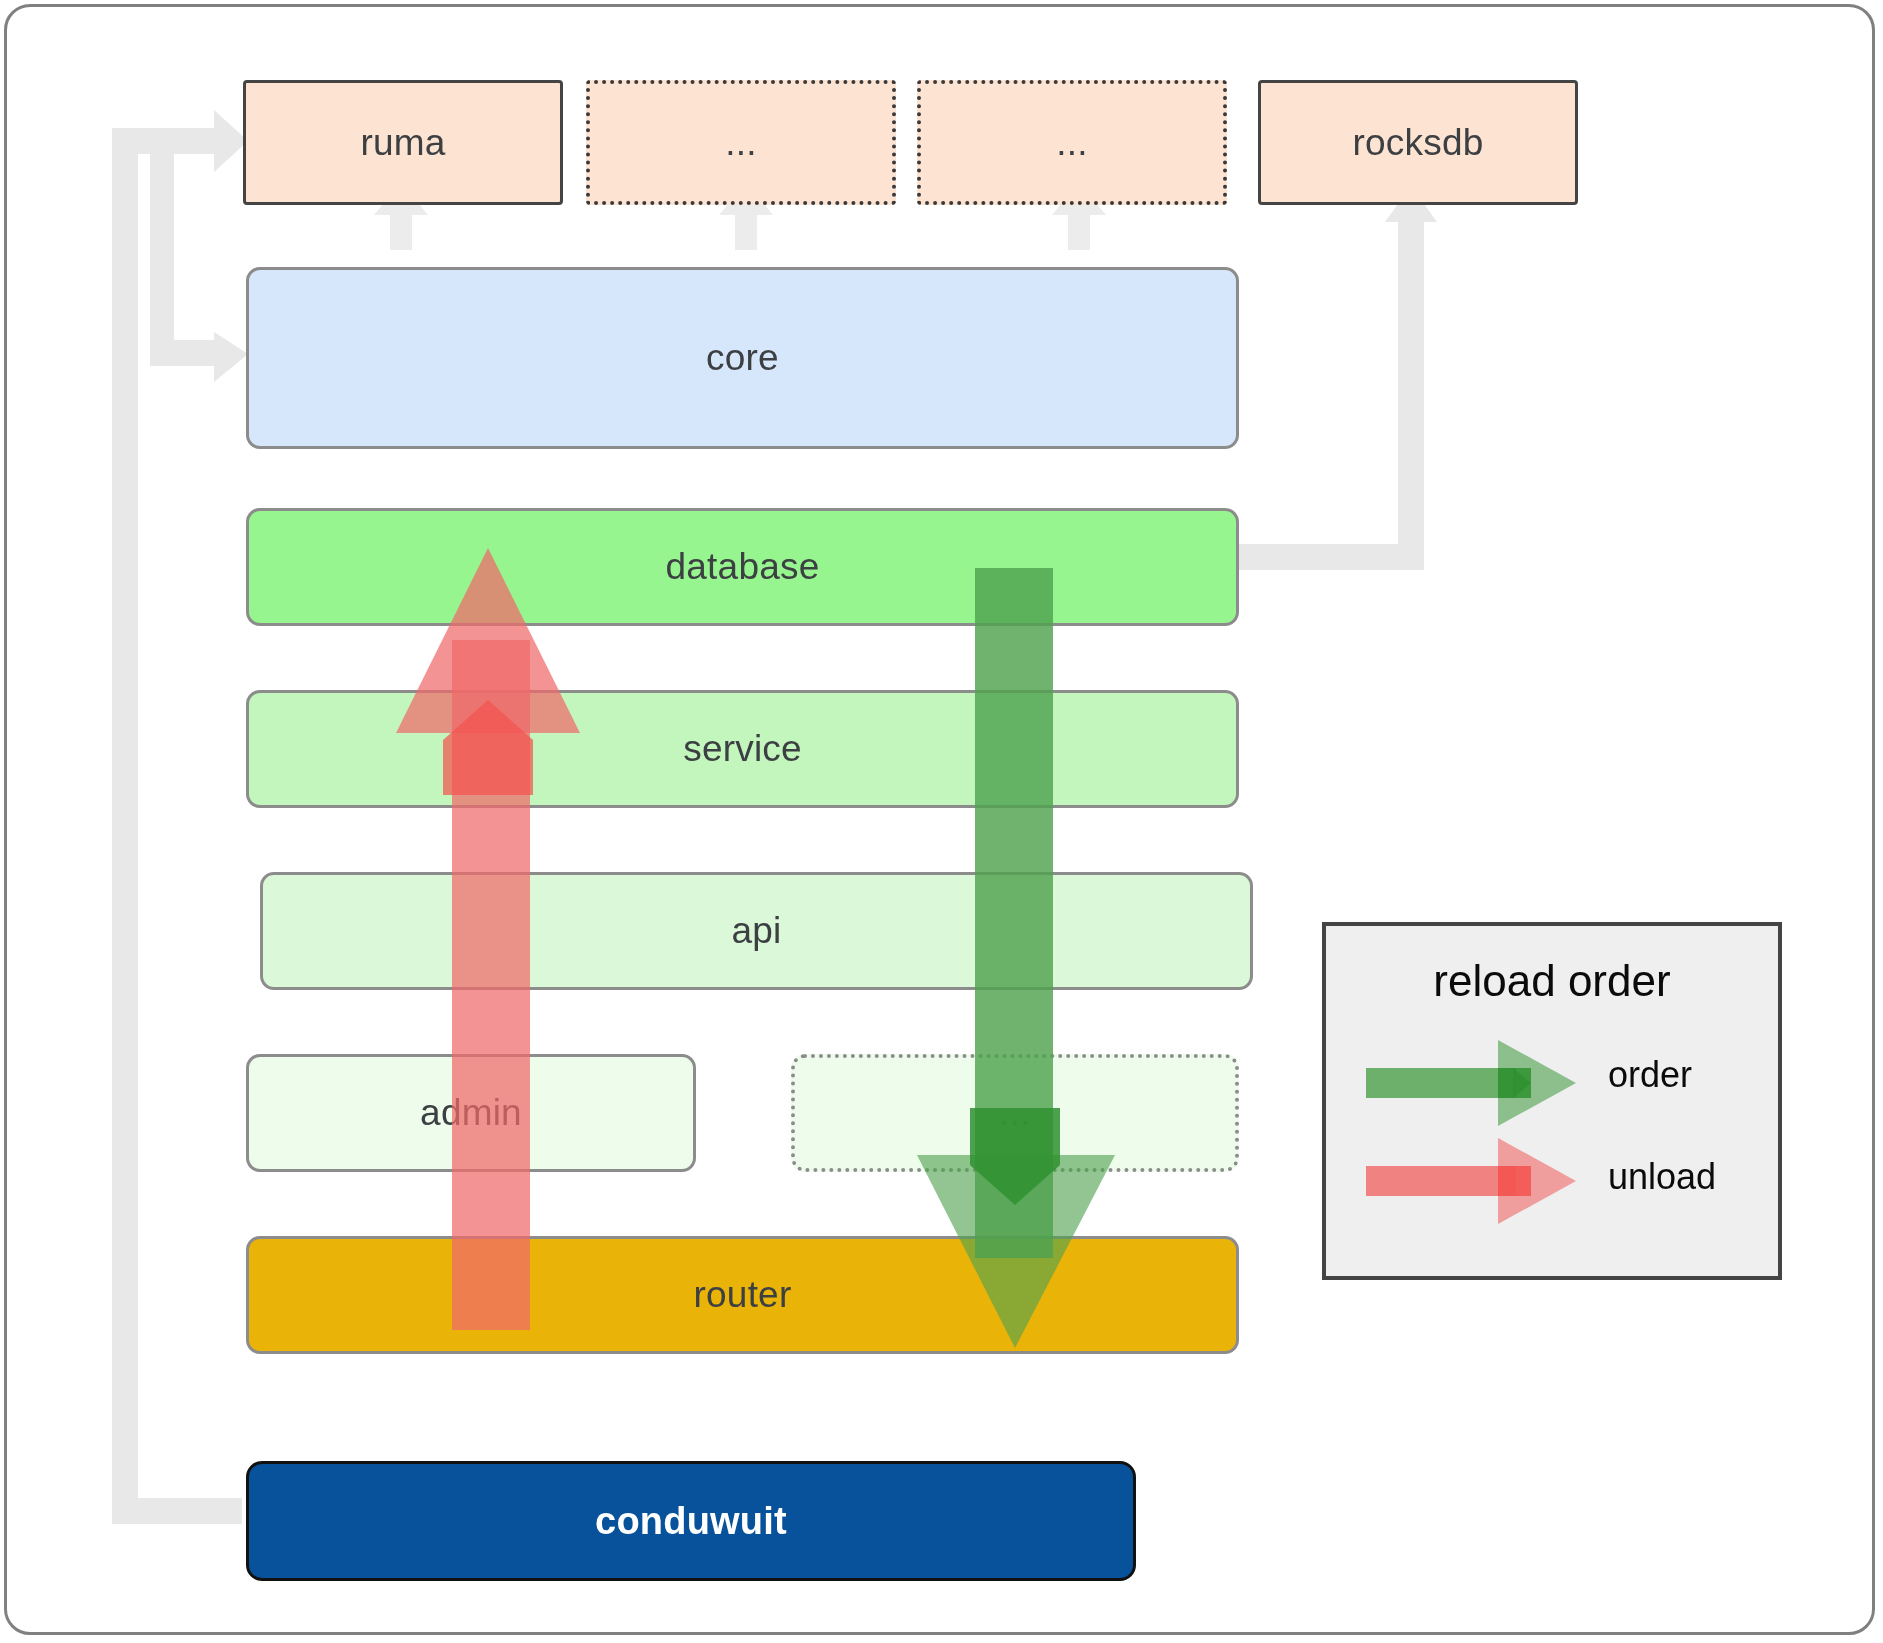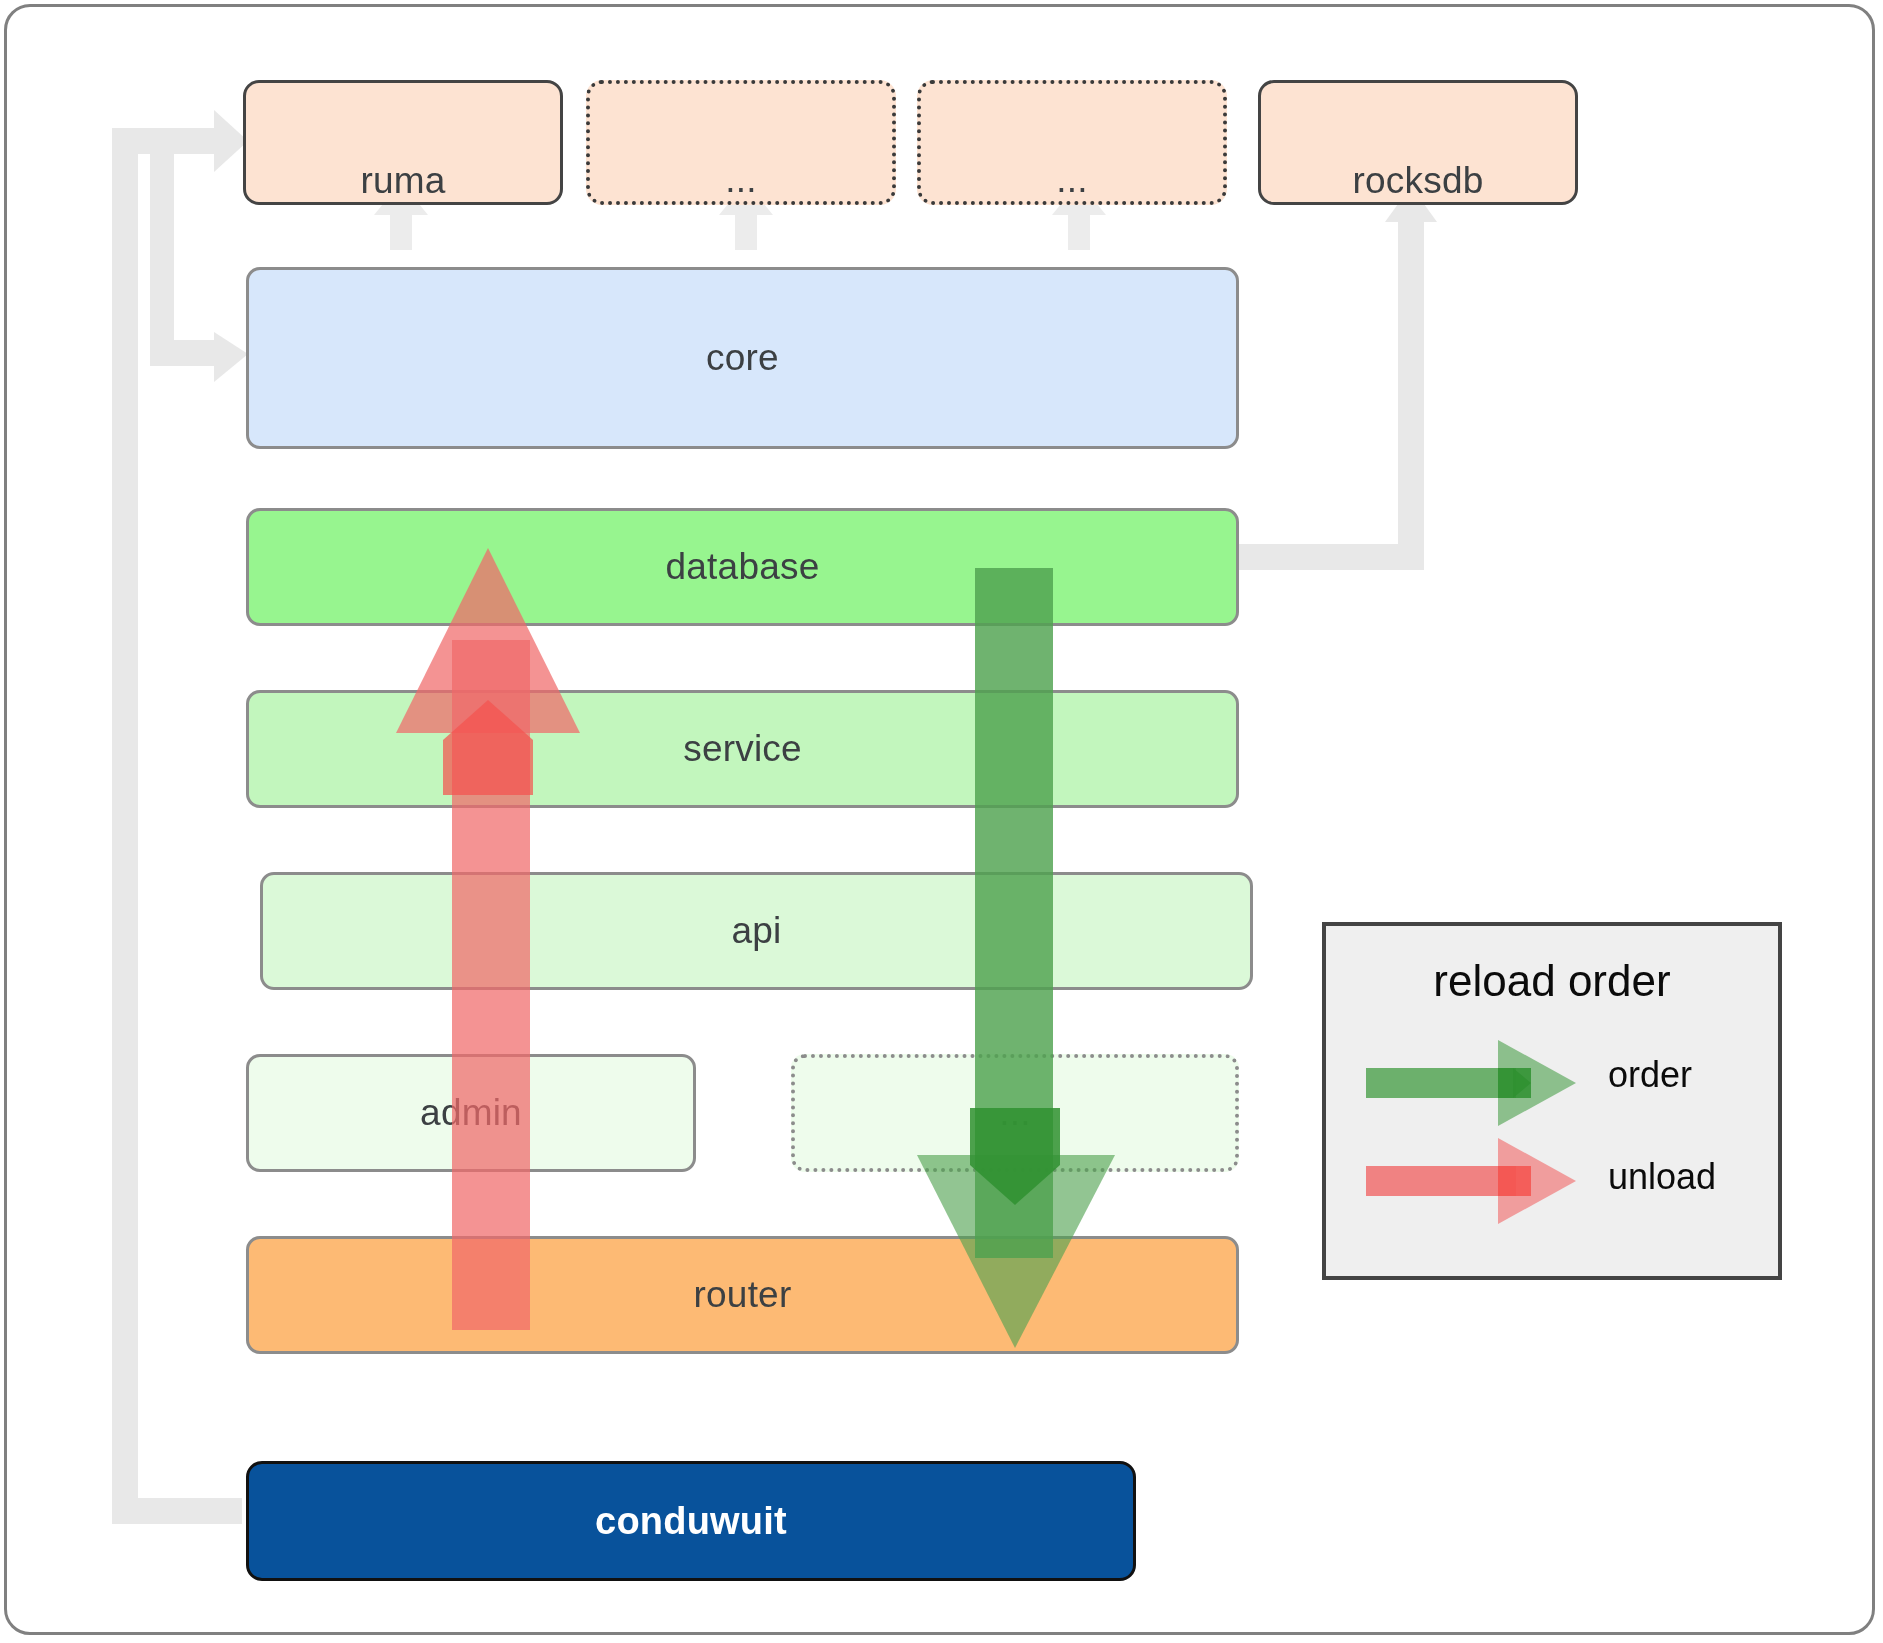--- a/index.html
+++ b/index.html
@@ -33,22 +33,21 @@
     border-radius: 14px;
     color: #3c4043;
     font-size: 37px;
     font-weight: 400;
     letter-spacing: 0.2px;
     z-index: 6;
   }
   .dep {
     background: #fde3d2;
     border: 3px solid #444444;
-    border-radius: 16px;
-    align-items: flex-end;
+    border-radius: 4px;
   }
   .dep.dotted { border-style: dotted; border-width: 4px; border-color: #3a3a3a; }
   .layer { border: 3px solid #8c8c8c; }
   .layer.dotted { border-style: dotted; border-width: 4px; border-color: #8c8c8c; }
 
   .svgwrap { position: absolute; left:0; top:0; width:1883px; height:1643px; }
   #conn { z-index: 1; }
   #bigarrows { z-index: 8; pointer-events: none; }
 
   .legend-box {
@@ -139,21 +138,21 @@
   </div>
 
   <div class="node layer" style="left:246px; top:1054px; width:450px; height:118px; background:#eefcec;">
     <span>admin</span>
   </div>
 
   <div class="node layer dotted" style="left:791px; top:1054px; width:448px; height:118px; background:#eefcec;">
     <span>...</span>
   </div>
 
-  <div class="node layer" style="left:246px; top:1236px; width:993px; height:118px; background:#fdba74;">
+  <div class="node layer" style="left:246px; top:1236px; width:993px; height:118px; background:#eab308;">
     <span>router</span>
   </div>
 
   <div class="node" style="left:246px; top:1461px; width:890px; height:120px; background:#08529b; border:3px solid #111111; border-radius:16px; color:#ffffff; font-weight:700; font-size:38px;">
     <span>conduwuit</span>
   </div>
 
   <svg class="svgwrap" id="bigarrows" viewBox="0 0 1883 1643">
 
     <g opacity="1">

